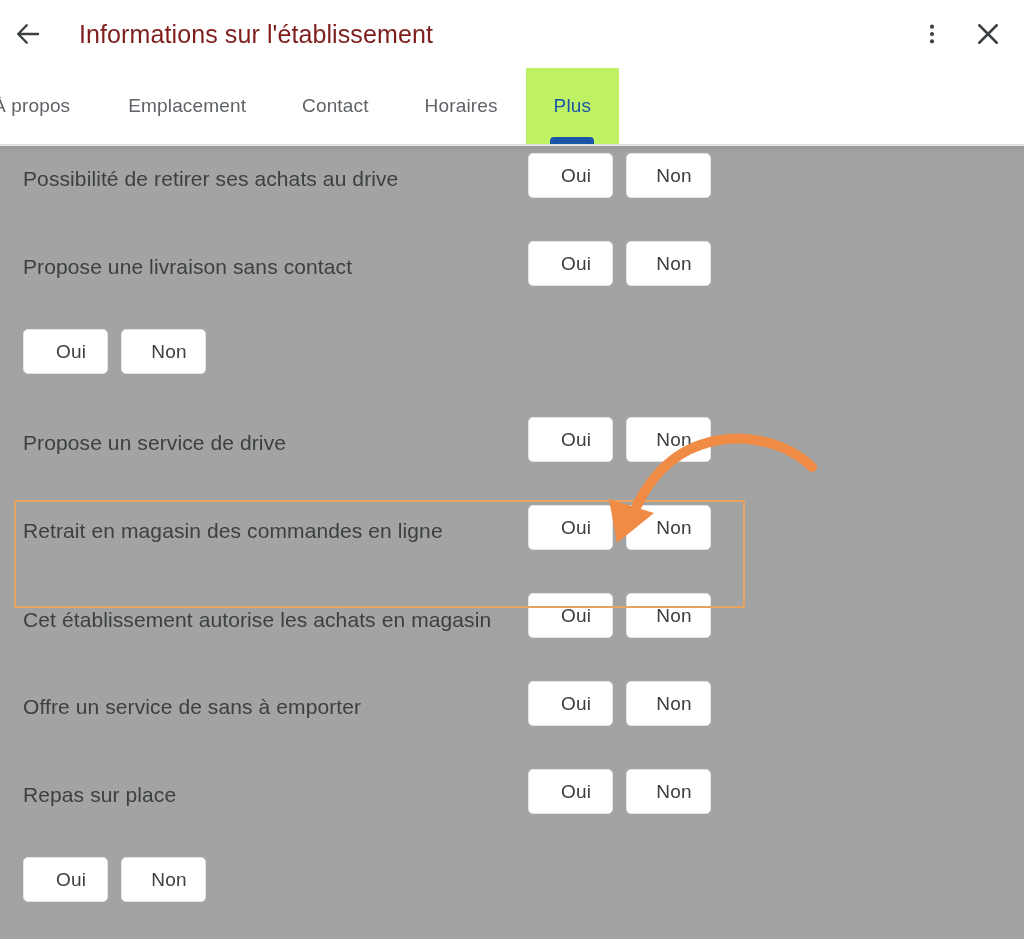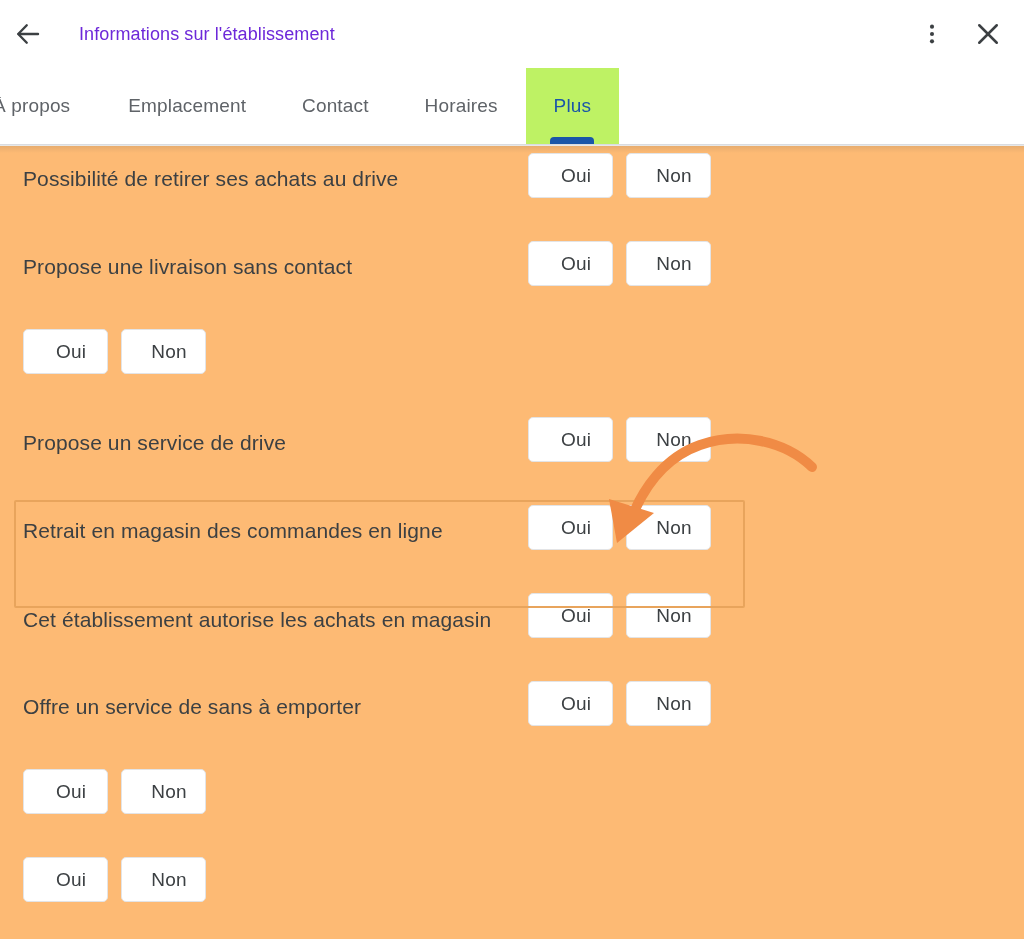--- a/index.html
+++ b/index.html
@@ -44,23 +44,23 @@
     background: transparent;
     cursor: pointer;
     border-radius: 50%;
     flex: 0 0 auto;
   }
   .icon-btn svg { display: block; }
 
   .back-wrap { margin-left: 4px; }
 
   .page-title {
-    font-size: 18px;
+    font-size: 25px;
     line-height: 30px;
-    color: #6d28d9;
+    color: #7f1d1d;
     font-weight: 400;
     margin-left: 27px;
     white-space: nowrap;
     letter-spacing: 0.1px;
   }
 
   .header-spacer { flex: 1 1 auto; }
 
   .kebab-wrap { margin-right: 8px; }
   .close-wrap { margin-right: 12px; }
@@ -130,21 +130,21 @@
     z-index: 4;
     pointer-events: none;
   }
 
   
   .list {
     position: absolute;
     top: 146px; left: 0;
     width: 1024px;
     height: 793px;
-    background: #fdba74;
+    background: #a3a3a3;
     overflow: hidden;
   }
 
   .row {
     position: relative;
     display: flex;
     align-items: flex-start;
     height: 88px;
     padding-left: 23px;
   }
@@ -316,20 +316,21 @@
         </div>
       </div>
       <div class="row">
         <div class="row-label">Offre un service de sans à emporter</div>
         <div class="yesno">
           <button class="choice">Oui</button>
           <button class="choice">Non</button>
         </div>
       </div>
       <div class="row">
+        <div class="row-label">Repas sur place</div>
         <div class="yesno">
           <button class="choice">Oui</button>
           <button class="choice">Non</button>
         </div>
       </div>
       <div class="row">
         <div class="yesno">
           <button class="choice">Oui</button>
           <button class="choice">Non</button>
         </div>

